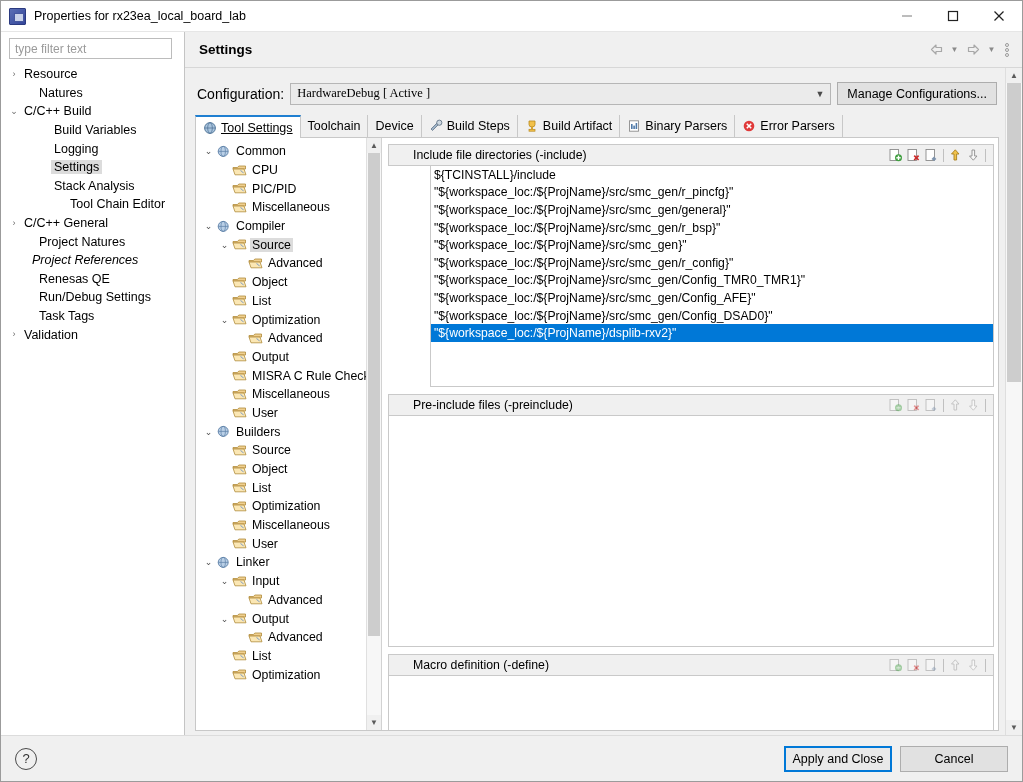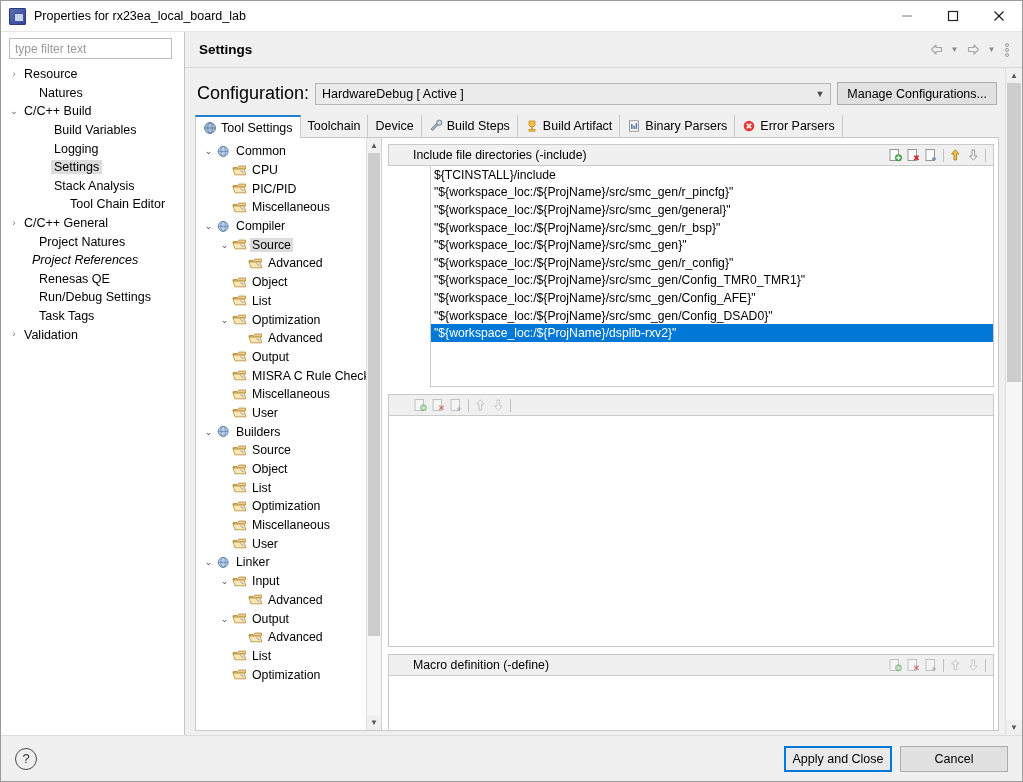--- a/index.html
+++ b/index.html
@@ -134,32 +134,32 @@
     padding: 0 6px 0 8px;
     overflow: hidden;
   }
 
   
   .config-row {
     display: flex; align-items: center;
     padding: 14px 2px 10px 4px;
     gap: 6px;
   }
-  .config-label { font-size: 18px; }
+  .config-label { font-size: 14px; }
   .combo {
     flex: 1; height: 22px;
     border: 1px solid #b6b6b6;
     background: #ebebeb;
     display: flex; align-items: center;
     padding: 0 6px;
     font-size: 12.5px;
     position: relative;
     min-width: 0;
   }
-  .combo .val { flex:1; white-space: nowrap; overflow:hidden; }
+  .combo .val { flex:1; white-space: nowrap; overflow:hidden;font-family:Liberation Serif, serif; }
   .combo .caret { color:#4a4a4a; font-size: 9px; }
   .btn {
     height: 23px;
     border: 1px solid #adadad;
     background: #e1e1e1;
     font-family: "Liberation Sans", sans-serif;
     font-size: 12.5px;
     padding: 0 9px;
     color: #000;
     white-space: nowrap;
@@ -182,20 +182,21 @@
     background: transparent;
     white-space: nowrap;
   }
   .tab.active {
     border-top: 2px solid #1f7fd1;
     border-left: 1px solid #c8c8c8;
     border-right: 1px solid #c8c8c8;
     background: #ffffff;
     height: 23px;
     margin-bottom: -1px;
+    text-decoration: underline;
   }
   .tab .ticon { width: 14px; height: 14px; display:flex; align-items:center; justify-content:center; }
 
   
   .settings-body {
     flex: 1;
     display: flex;
     min-height: 0;
     background: #ffffff;
     border: 1px solid #c8c8c8;
@@ -898,20 +899,21 @@
                     <div class="lrow">"${workspace_loc:/${ProjName}/src/smc_gen}"</div>
                     <div class="lrow">"${workspace_loc:/${ProjName}/src/smc_gen/r_config}"</div>
                     <div class="lrow">"${workspace_loc:/${ProjName}/src/smc_gen/Config_TMR0_TMR1}"</div>
                     <div class="lrow">"${workspace_loc:/${ProjName}/src/smc_gen/Config_AFE}"</div>
                     <div class="lrow">"${workspace_loc:/${ProjName}/src/smc_gen/Config_DSAD0}"</div>
                     <div class="lrow sel">"${workspace_loc:/${ProjName}/dsplib-rxv2}"</div>
                   </div>
                 </div>
                 <div class="section">
                   <div class="sec-head">
+                    <span class="sec-title">Pre-include files (-preinclude)</span>
                     <span class="sec-tools">
                       <span style="display: flex;">
                         <svg width="15" height="14" viewBox="0 0 15 14">
                           <rect x="2" y="1.5" width="8.5" height="11" fill="#f5f5f5" stroke="#bdbdbd" stroke-width="0.9"></rect>
                           <circle cx="10.5" cy="9.8" r="3.5" fill="#3f9e3f" opacity="0.45"></circle>
                           <line x1="10.5" y1="7.6" x2="10.5" y2="12" stroke="#fff" stroke-width="1.4" opacity="0.45"></line>
                           <line x1="8.3" y1="9.8" x2="12.7" y2="9.8" stroke="#fff" stroke-width="1.4" opacity="0.45"></line>
                         </svg>
                       </span>
                       <span style="display: flex;">

